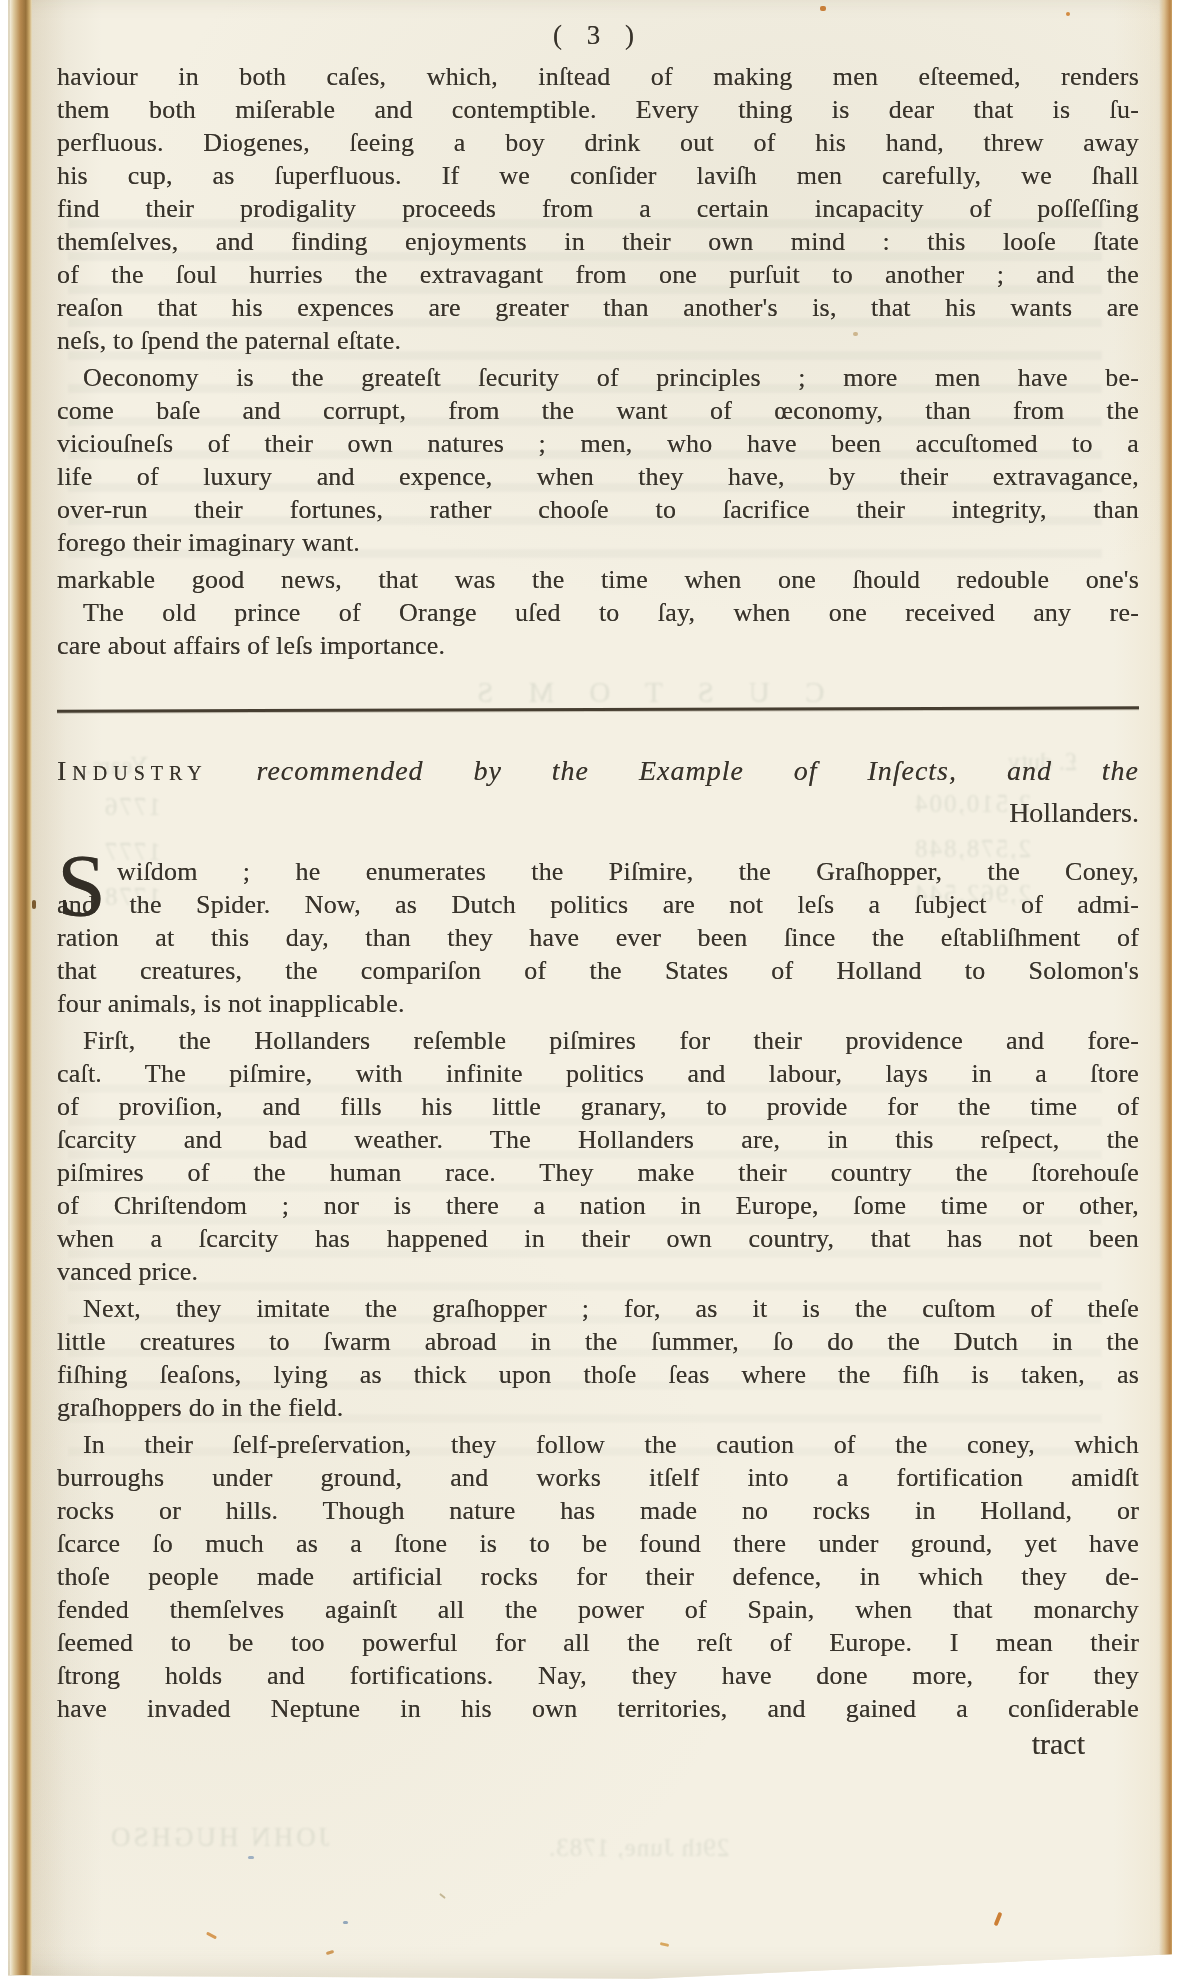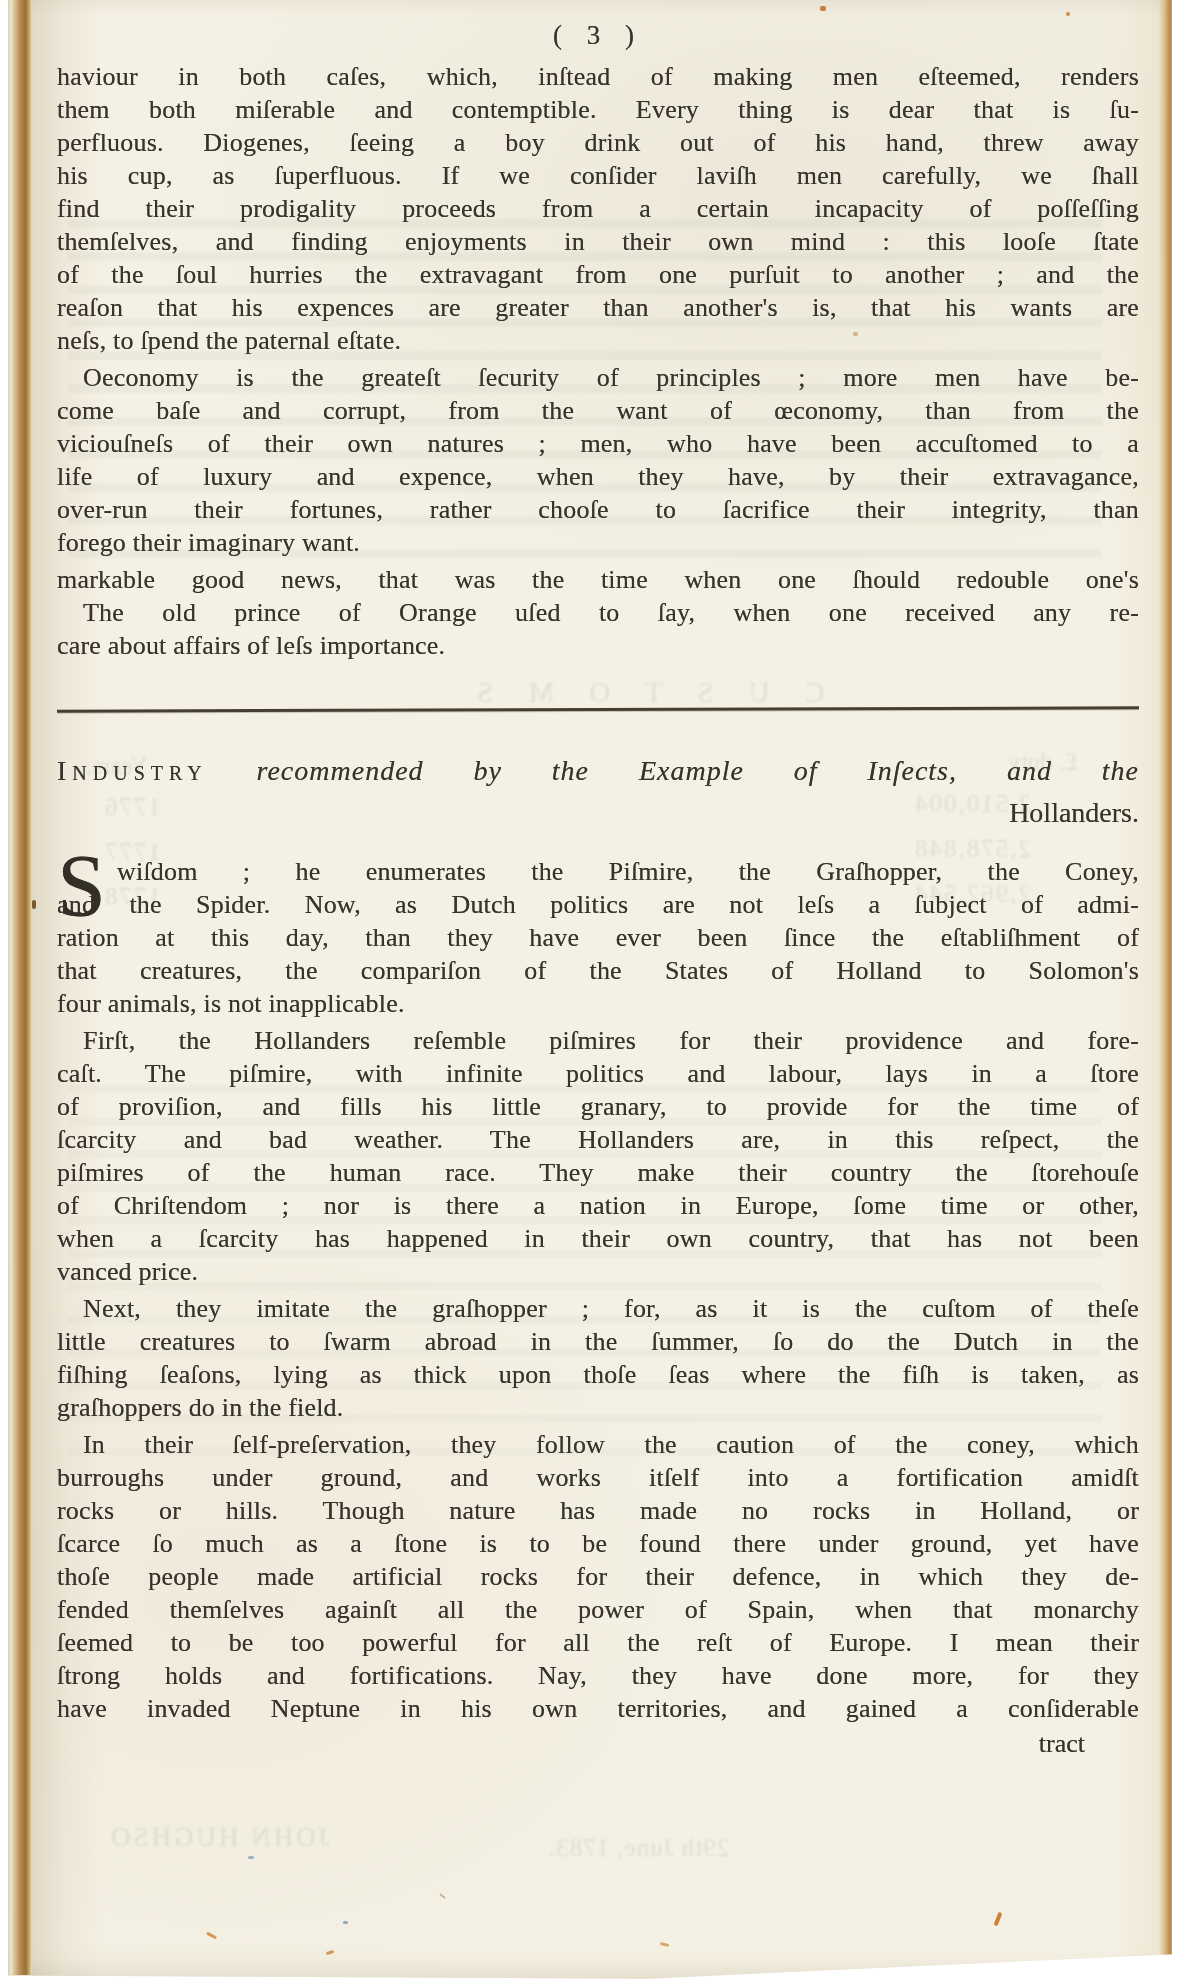--- a/index.html
+++ b/index.html
@@ -32,21 +32,21 @@
   .tline.dc-offset{padding-left:60px;}
   .dropcap{position:absolute;left:0;top:-4px;font-size:88px;line-height:70px;color:#332e26;}
   .rule{margin-top:46px;width:100%;height:3px;background:#463e31;transform:rotate(-0.18deg);
         box-shadow:0 1px 0 rgba(70,62,49,0.25);}
   .heading{margin-top:40px;}
   .h-line1{font-size:28px;line-height:40px;text-align:justify;text-align-last:justify;}
   .h-sc{font-variant:small-caps;letter-spacing:6px;}
   .h-it{font-style:italic;letter-spacing:1px;font-family:Liberation Serif, serif;}
   .h-line2{font-size:28px;line-height:44px;text-align:right;}
   #bottom-block{margin-top:20px;}
-  .catchword{margin-top:2px;font-size:26px;line-height:33px;text-align:right;padding-right:54px;}
+  .catchword{margin-top:2px;font-size:30px;line-height:33px;text-align:right;padding-right:54px;}
   
   .ghost{position:absolute;transform:scaleX(-1);color:#6d8170;opacity:0.15;filter:blur(0.8px);
          white-space:nowrap;font-size:26px;}
   .showthru{position:absolute;pointer-events:none;filter:blur(1.2px);
          background:repeating-linear-gradient(180deg,transparent 0 24px,rgba(110,130,112,0.05) 24px 33px);}
   .st1{left:60px;right:70px;top:195px;height:370px;}
   .st2{left:60px;right:70px;top:1060px;height:420px;opacity:0.7;}
   
   .sp{position:absolute;border-radius:2px;}
   .sp1{left:812px;top:6px;width:6px;height:5px;background:#c87f3a;}

